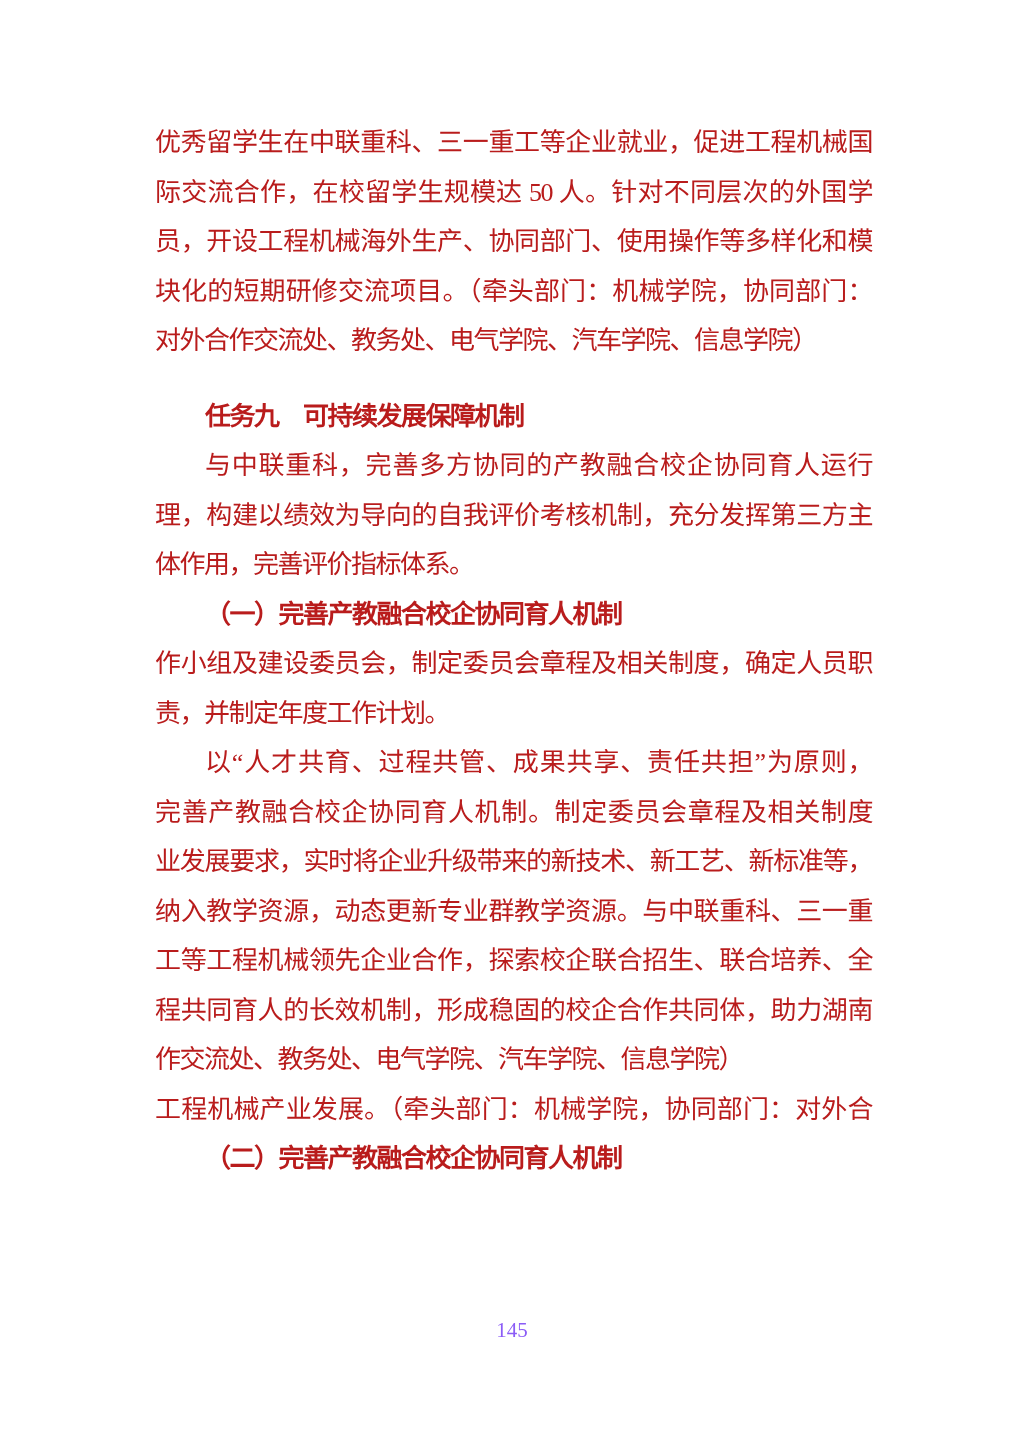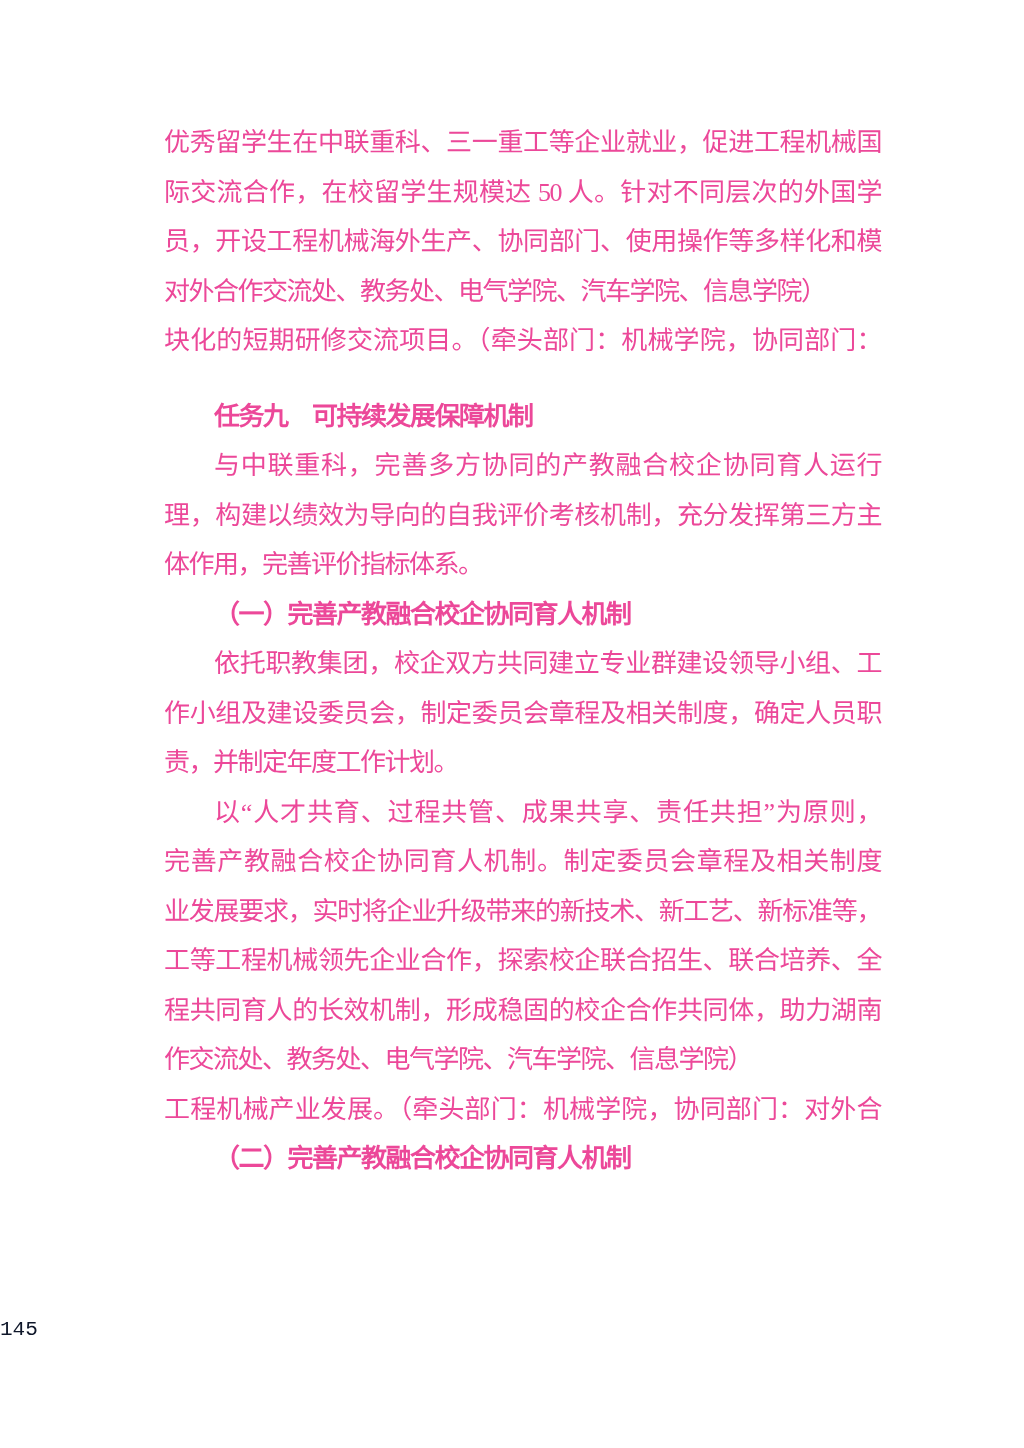--- a/index.html
+++ b/index.html
@@ -9,23 +9,23 @@
     font-family:"Liberation Serif","DejaVu Serif",serif;
   }
   .page{
     position:relative;
     width:1024px;height:1448px;
     background:#ffffff;
     overflow:hidden;
   }
   .content{
     position:absolute;
-    left:164px;top:118px;
+    left:155px;top:118px;
     width:717px;
-    color:#ec4899;
+    color:#b91c1c;
     font-size:26px;
     letter-spacing:-1.5px;
   }
   .para{margin:0;padding:0;}
   .line{
     height:49.5px;
     line-height:49.5px;
     text-align:justify;
     text-align-last:justify;
     white-space:nowrap;
@@ -39,65 +39,65 @@
   .heading .line{
     font-weight:bold;
     text-align-last:left;
   }
   .mt{
     margin-top:26px;
   }
   .footer{
     position:absolute;
     left:0;right:0;top:1318px;
-    text-align:left;
-    font-family:Liberation Mono, monospace;
+    text-align:center;
+    font-family:Liberation Serif, serif;
     font-size:21px;
     letter-spacing:0;
-    color:#0f172a;
+    color:#8b5cf6;
   }
 </style>
 </head>
 <body>
 
 <div class="page">
   <main class="content">
 
     <section class="para">
       <div class="line">优秀留学生在中联重科、三一重工等企业就业，促进工程机械国</div>
       <div class="line">际交流合作，在校留学生规模达 50 人。针对不同层次的外国学</div>
       <div class="line">员，开设工程机械海外生产、协同部门、使用操作等多样化和模</div>
+      <div class="line">块化的短期研修交流项目。（牵头部门：机械学院，协同部门：</div>
       <div class="line end">对外合作交流处、教务处、电气学院、汽车学院、信息学院）</div>
-      <div class="line">块化的短期研修交流项目。（牵头部门：机械学院，协同部门：</div>
     </section>
 
     <section class="para heading mt">
       <div class="line ind">任务九　可持续发展保障机制</div>
     </section>
 
     <section class="para">
       <div class="line ind">与中联重科，完善多方协同的产教融合校企协同育人运行</div>
       <div class="line">理，构建以绩效为导向的自我评价考核机制，充分发挥第三方主</div>
       <div class="line end">体作用，完善评价指标体系。</div>
     </section>
 
     <section class="para heading">
       <div class="line ind">（一）完善产教融合校企协同育人机制</div>
     </section>
 
     <section class="para">
-      <div class="line ind">依托职教集团，校企双方共同建立专业群建设领导小组、工</div>
       <div class="line">作小组及建设委员会，制定委员会章程及相关制度，确定人员职</div>
       <div class="line end">责，并制定年度工作计划。</div>
     </section>
 
     <section class="para">
       <div class="line ind">以“人才共育、过程共管、成果共享、责任共担”为原则，</div>
       <div class="line">完善产教融合校企协同育人机制。制定委员会章程及相关制度</div>
       <div class="line">业发展要求，实时将企业升级带来的新技术、新工艺、新标准等，</div>
+      <div class="line">纳入教学资源，动态更新专业群教学资源。与中联重科、三一重</div>
       <div class="line">工等工程机械领先企业合作，探索校企联合招生、联合培养、全</div>
       <div class="line">程共同育人的长效机制，形成稳固的校企合作共同体，助力湖南</div>
       <div class="line end">作交流处、教务处、电气学院、汽车学院、信息学院）</div>
       <div class="line">工程机械产业发展。（牵头部门：机械学院，协同部门：对外合</div>
     </section>
 
     <section class="para heading">
       <div class="line ind">（二）完善产教融合校企协同育人机制</div>
     </section>
 

